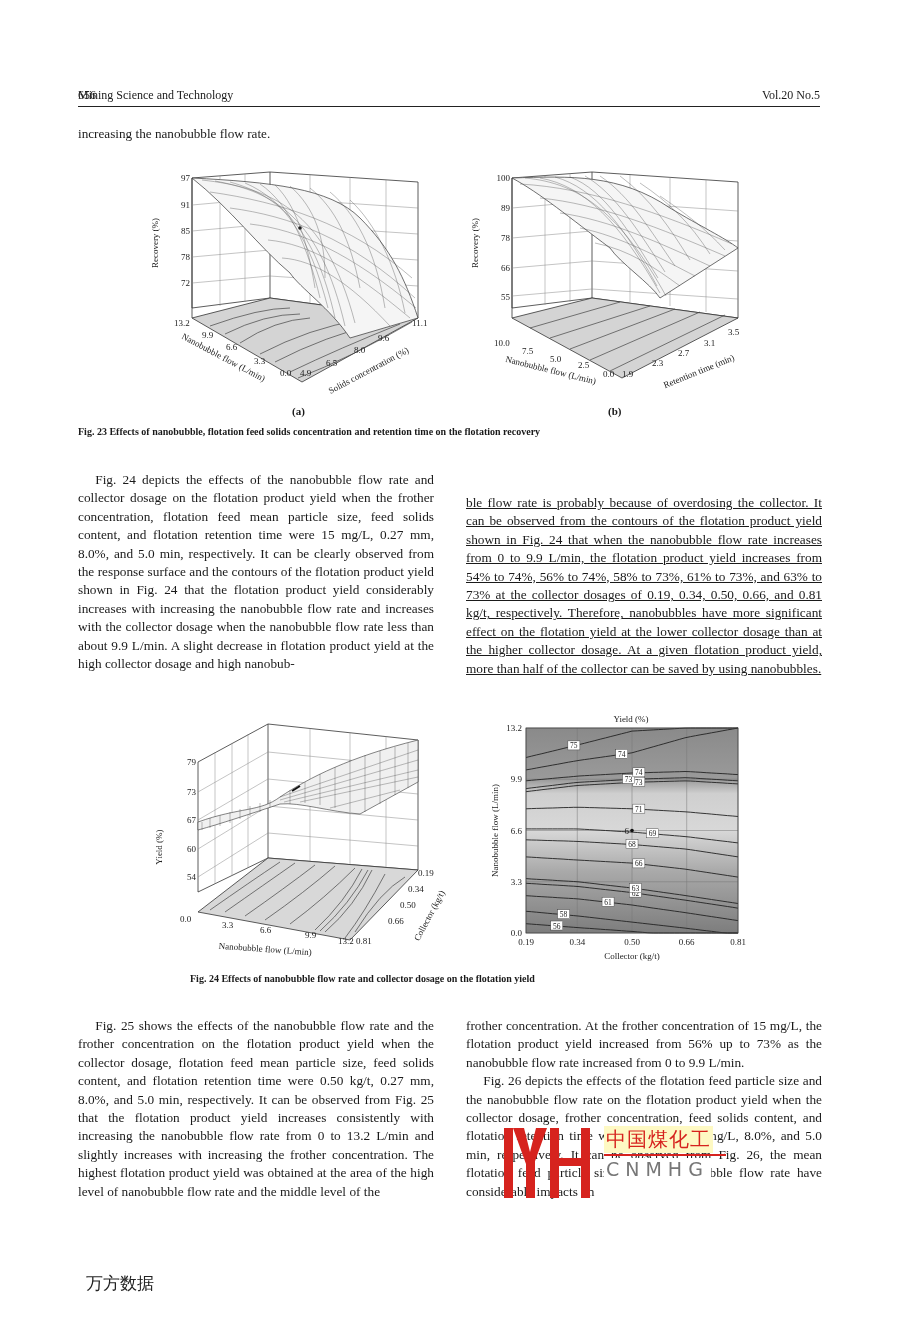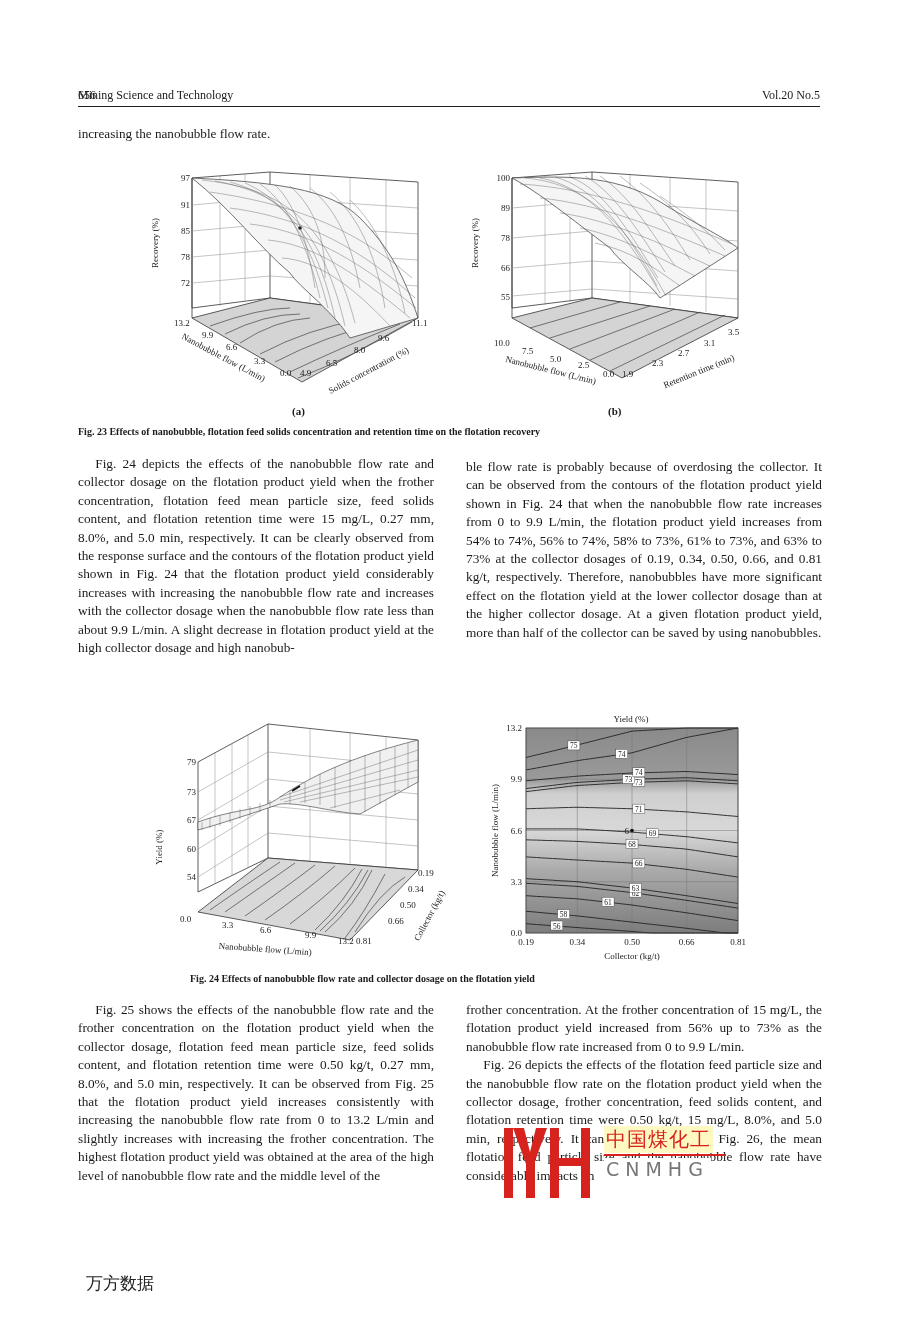--- a/index.html
+++ b/index.html
@@ -5,21 +5,21 @@
   html, body { margin: 0; padding: 0; background: #ffffff; }
   body { width: 904px; height: 1320px; position: relative; overflow: hidden;
          font-family: "Liberation Serif", "DejaVu Serif", serif; color: #1a1a1a; }
   .abs { position: absolute; }
   .header { left: 78px; top: 88px; width: 742px; height: 18px; font-size: 12px; }
   .header .left { position: absolute; left: 0; top: 0; }
   .header .center { position: absolute; left: 0; width: 100%; text-align: left; top: 0; }
   .header .right { position: absolute; right: 0; top: 0; }
   .header-rule { left: 78px; top: 106px; width: 742px; height: 0; border-top: 1.5px solid #222; }
   .body-line { font-size: 13.2px; line-height: 19px; text-align: center; }
-  .col { position: absolute; width: 356px; font-size: 13.3px; line-height: 18.4px; text-align: justify; }
+  .col { position: absolute; width: 356px; font-size: 13.3px; line-height: 18.4px; text-align: justify; margin-top: 16px; }
   .col p { margin: 0; text-indent: 1.3em; }
   .col p.cont { text-indent: 0; }
   .caption { font-size: 10px; text-align: left; position: absolute; }
   .sublabel { font-size: 11px; font-weight: bold; position: absolute; }
   svg text { font-family: "Liberation Serif", "DejaVu Serif", serif; fill: #222; }
   .footer-cn { left: 86px; top: 1272px; font-family: "DejaVu Sans", sans-serif; font-size: 17px; color: #222; }
   .watermark { left: 504px; top: 1128px; width: 320px; height: 70px; }
   .wm-logo { position: absolute; left: 0; top: 0; width: 86px; height: 70px; }
   .wm-cn { position: absolute; left: 100px; top: -2px; font-family: "DejaVu Sans", sans-serif; font-size: 20px; color: #d6231e; letter-spacing: 1px; background: #fef9c3; padding: 0 2px; }
   .wm-rule { position: absolute; left: 100px; top: 26px; width: 122px; border-top: 2px solid #d6231e; }
@@ -184,21 +184,21 @@
   <text x="80" y="205" font-size="9" transform="rotate(14 80 205)" text-anchor="middle">Nanobubble flow (L/min)</text>
   <text x="230" y="206" font-size="9" transform="rotate(-22 230 206)" text-anchor="middle">Retention time (min)</text>
 </svg>
 <div class="sublabel" style="left:608px; top:405px;">(b)</div>
 
 <div class="caption" style="left:78px; top:426px; width:762px; font-weight:bold;">Fig. 23   Effects of nanobubble, flotation feed solids concentration and retention time on the flotation recovery</div>
 
 <div class="col" style="left:78px; top:455px;">
   <p>Fig. 24 depicts the effects of the nanobubble flow rate and collector dosage on the flotation product yield when the frother concentration, flotation feed mean particle size, feed solids content, and flotation retention time were 15 mg/L, 0.27 mm, 8.0%, and 5.0 min, respectively. It can be clearly observed from the response surface and the contours of the flotation product yield shown in Fig. 24 that the flotation product yield considerably increases with increasing the nanobubble flow rate and increases with the collector dosage when the nanobubble flow rate less than about 9.9 L/min. A slight decrease in flotation product yield at the high collector dosage and high nanobub-</p>
 </div>
-<div class="col" style="left:466px; top:458px;">
+<div class="col" style="left:466px; top:478px;text-decoration:underline;">
   <p class="cont">ble flow rate is probably because of overdosing the collector. It can be observed from the contours of the flotation product yield shown in Fig. 24 that when the nanobubble flow rate increases from 0 to 9.9 L/min, the flotation product yield increases from 54% to 74%, 56% to 74%, 58% to 73%, 61% to 73%, and 63% to 73% at the collector dosages of 0.19, 0.34, 0.50, 0.66, and 0.81 kg/t, respectively. Therefore, nanobubbles have more significant effect on the flotation yield at the lower collector dosage than at the higher collector dosage. At a given flotation product yield, more than half of the collector can be saved by using nanobubbles.</p>
 </div>
 
 <svg class="abs" style="left:150px; top:712px;" width="310" height="248">
   <g fill="none" stroke="#333" stroke-width="0.8">
     <path d="M48 50 L118 12 L268 28 L268 158 L118 146 L48 180 Z"></path>
     <line x1="118" y1="12" x2="118" y2="146"></line>
     <g stroke="#888" stroke-width="0.5">
       <line x1="48" y1="80" x2="118" y2="40"></line>
         <line x1="118" y1="40" x2="268" y2="55"></line>

